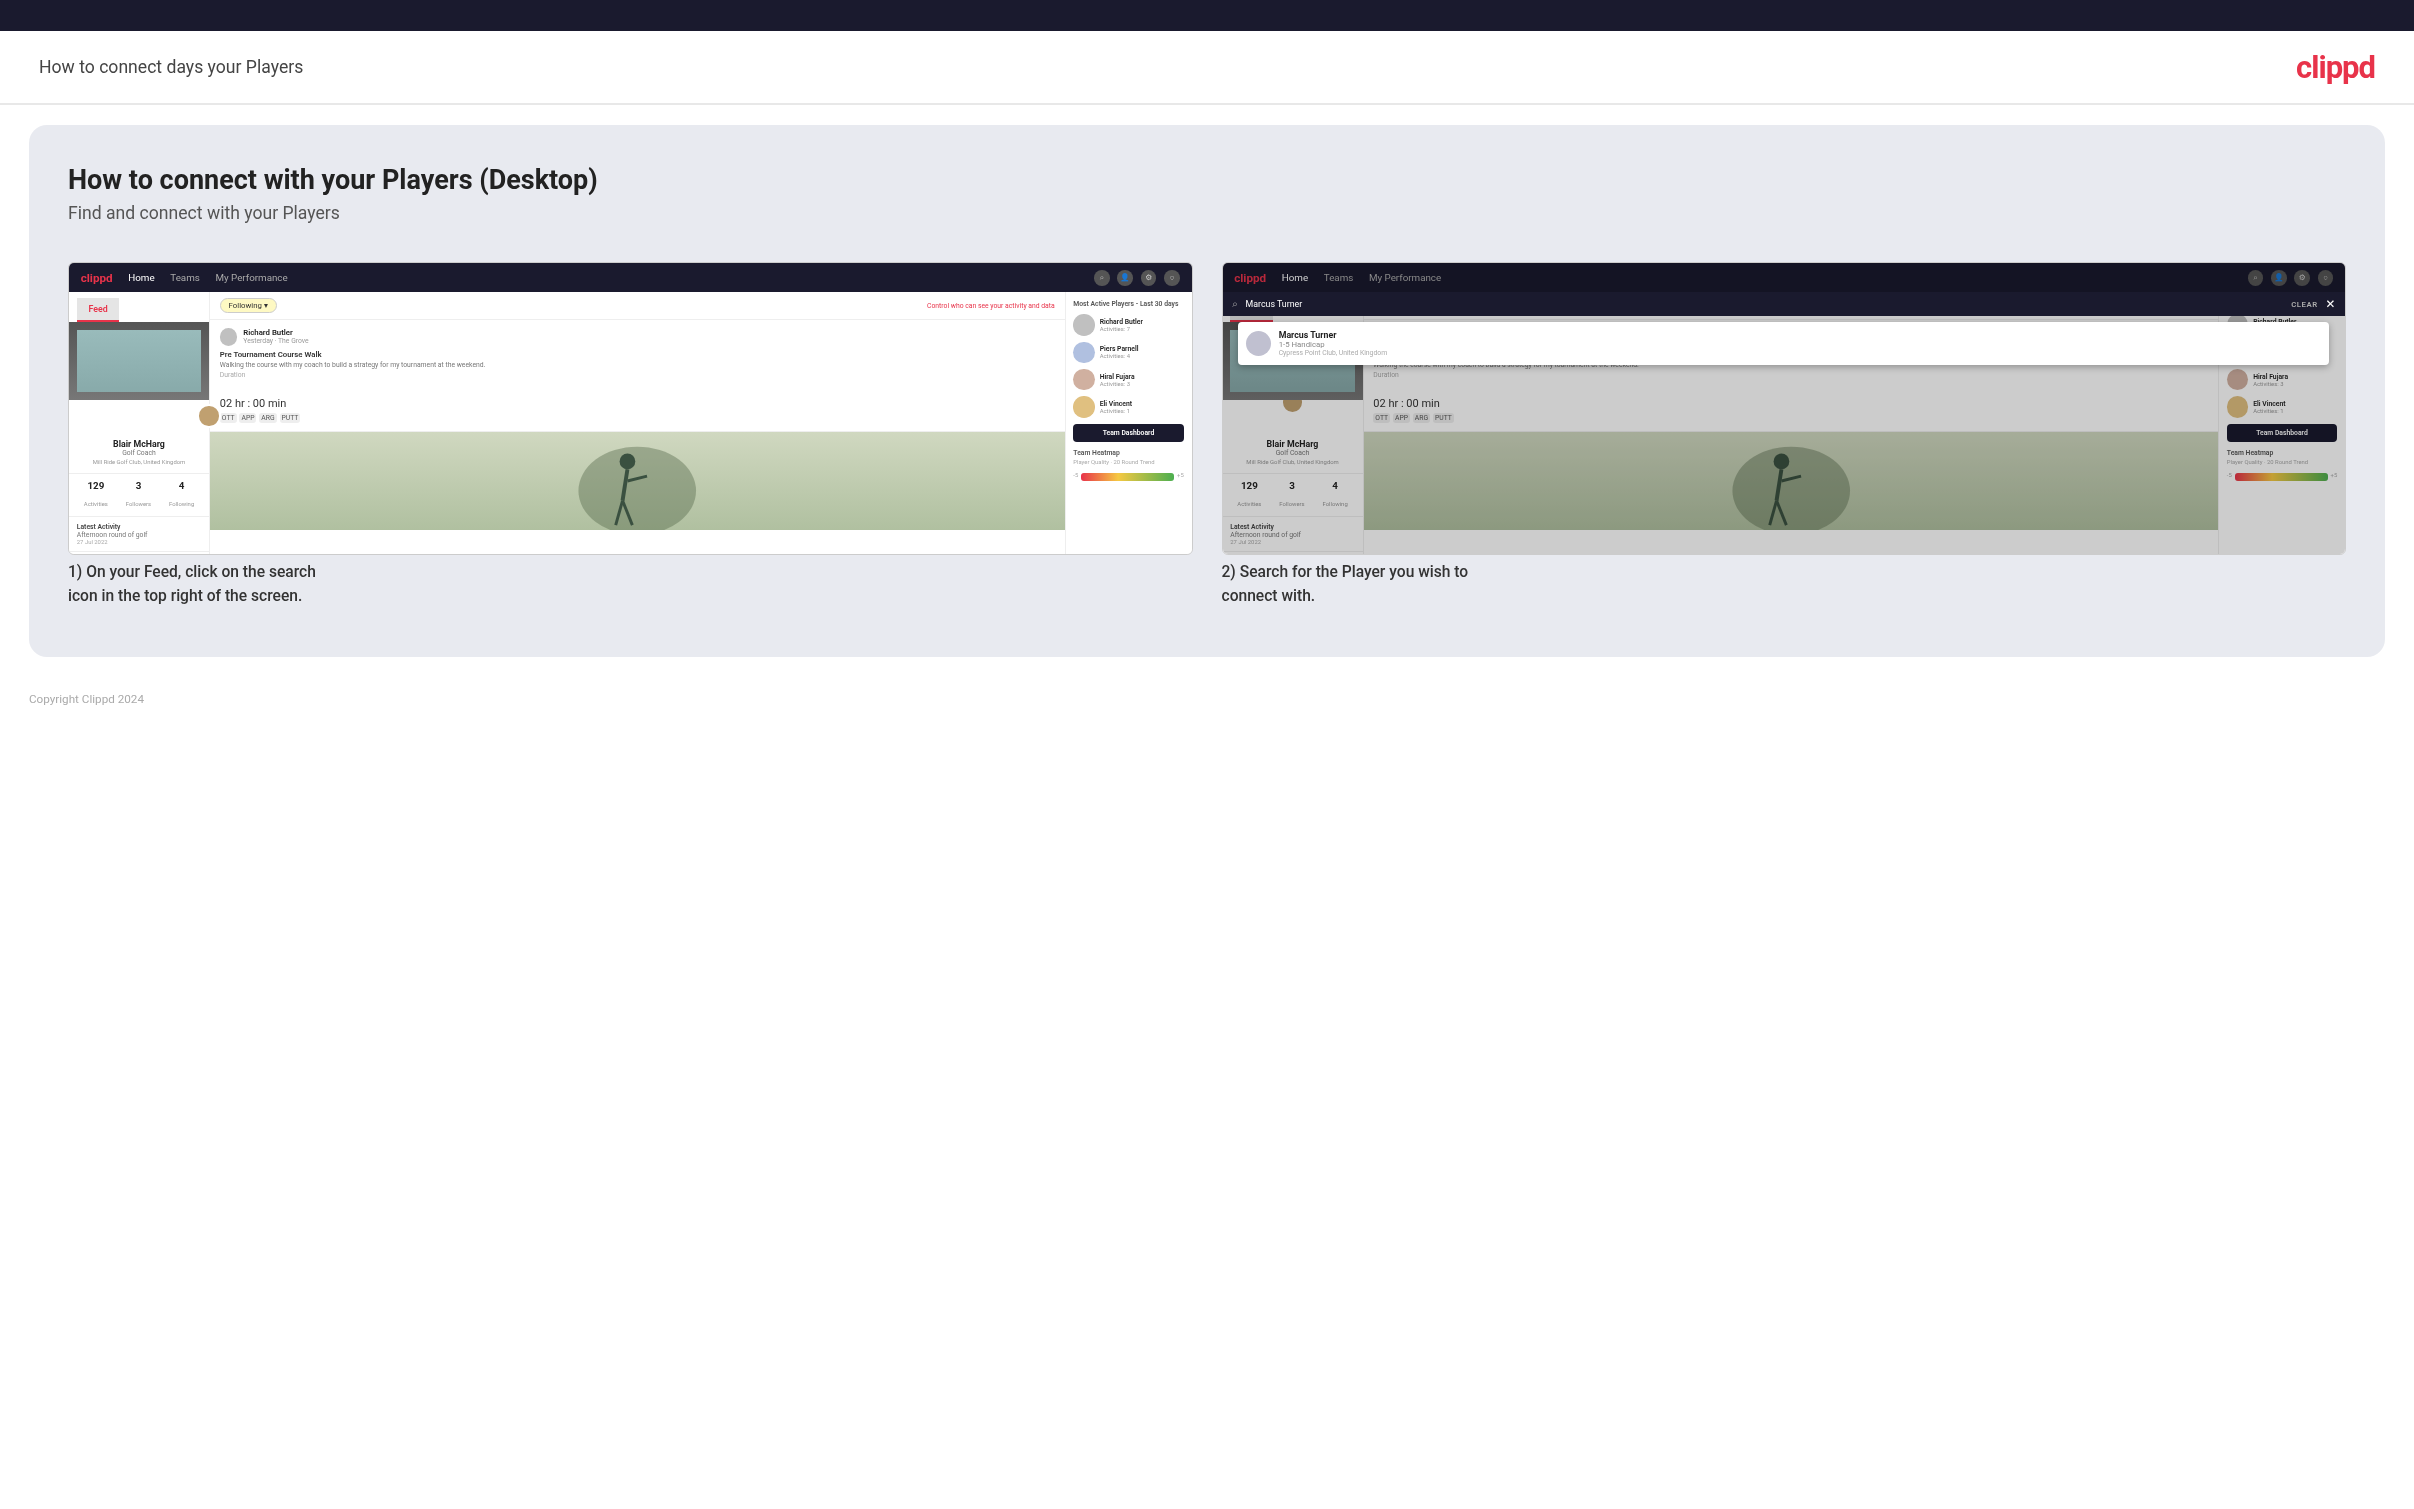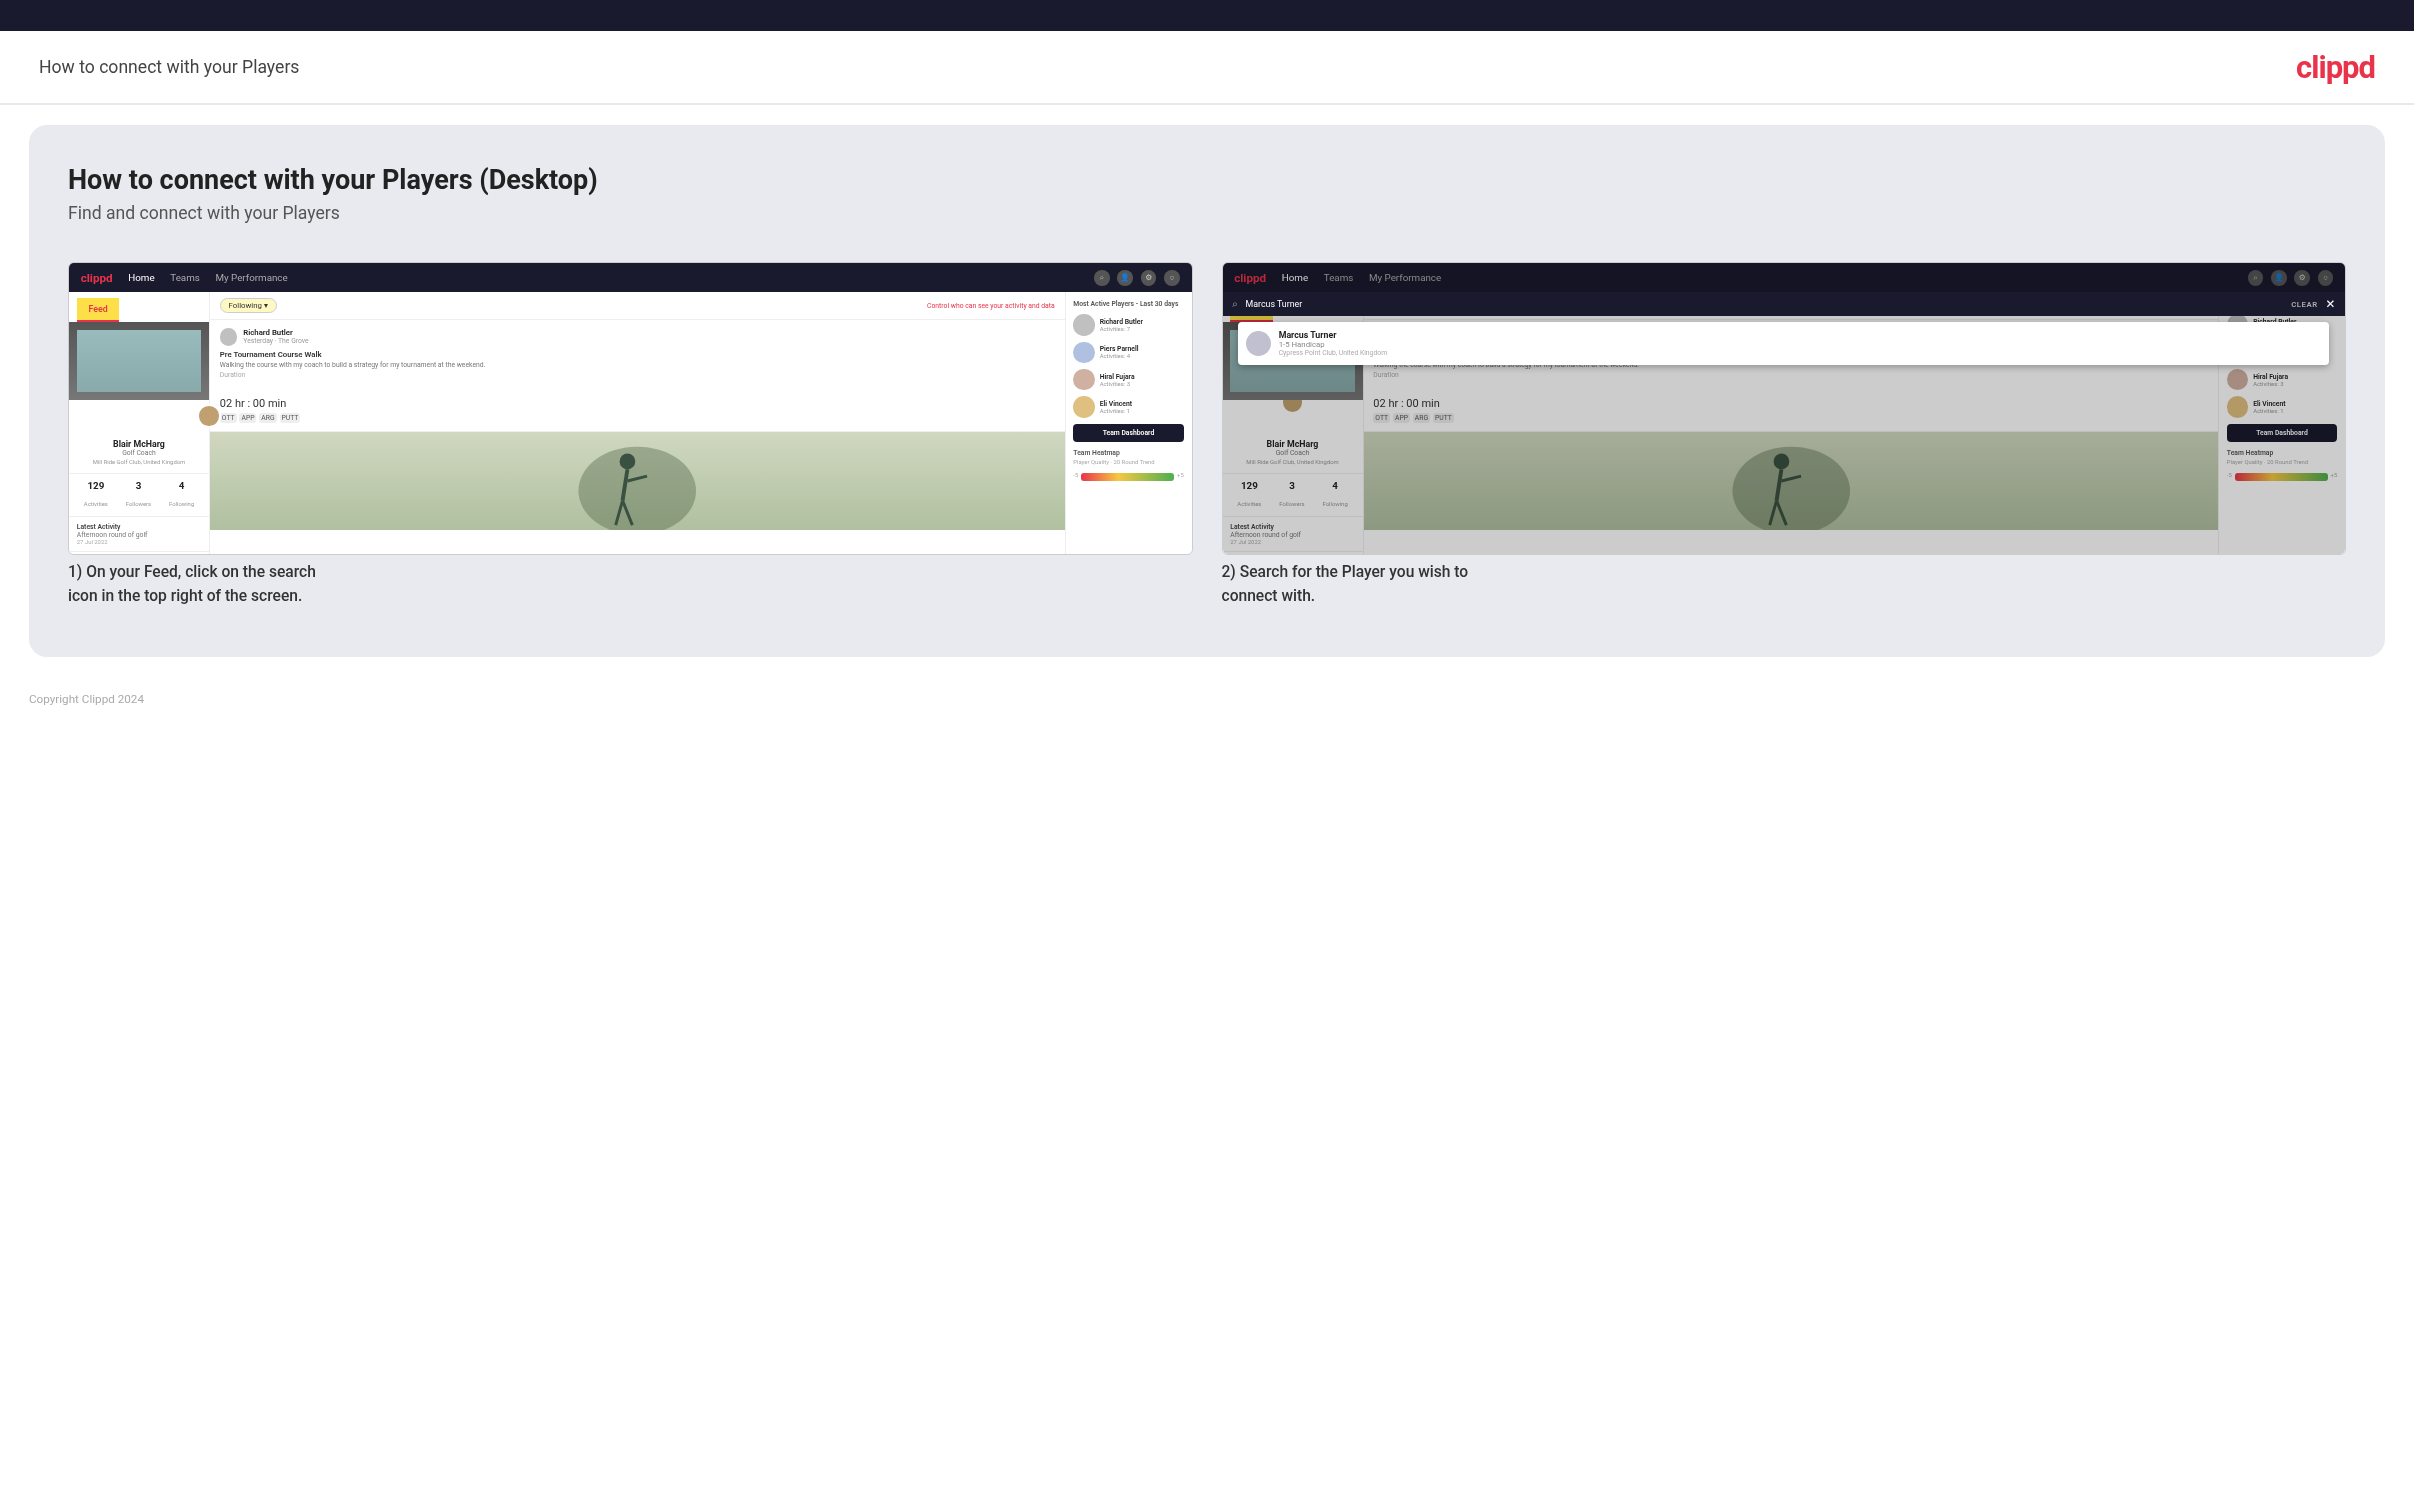--- a/index.html
+++ b/index.html
@@ -126,21 +126,21 @@
 
     
     .app-body {
       display: flex;
       height: calc(100% - 29px);
       background: #fff;
     }
 
     
     .feed-tab {
-      background: #fde047;
+      background: #e5e5e5;
       border-bottom: 2px solid #e8334a;
       padding: 5.9px 11.7px;
       font-size: 8.8px;
       font-weight: 600;
       color: #e8334a;
       display: inline-block;
     }
 
     
     .left-panel {
@@ -486,21 +486,21 @@
       background: rgba(0,0,0,0.2);
       pointer-events: none;
     }
   </style>
 </head>
 <body>
 
 <div class="top-bar"></div>
 
 <div class="header">
-  <span class="header-title">How to connect with your Players</span>
+  <span class="header-title">How to connect days your Players</span>
   <span class="logo">clippd</span>
 </div>
 
 <div class="main-content">
   <div class="section-title">How to connect with your Players (Desktop)</div>
   <div class="section-subtitle">Find and connect with your Players</div>
 
   <div class="screenshots-row">
 
     <div class="screenshot-block">

